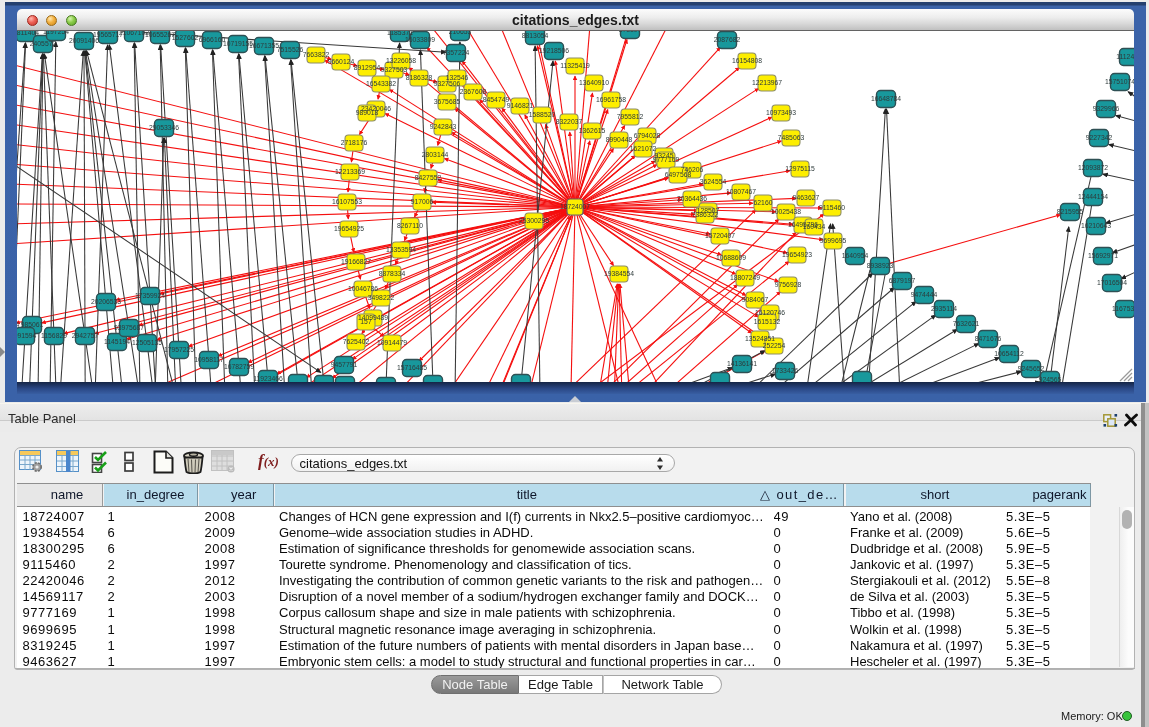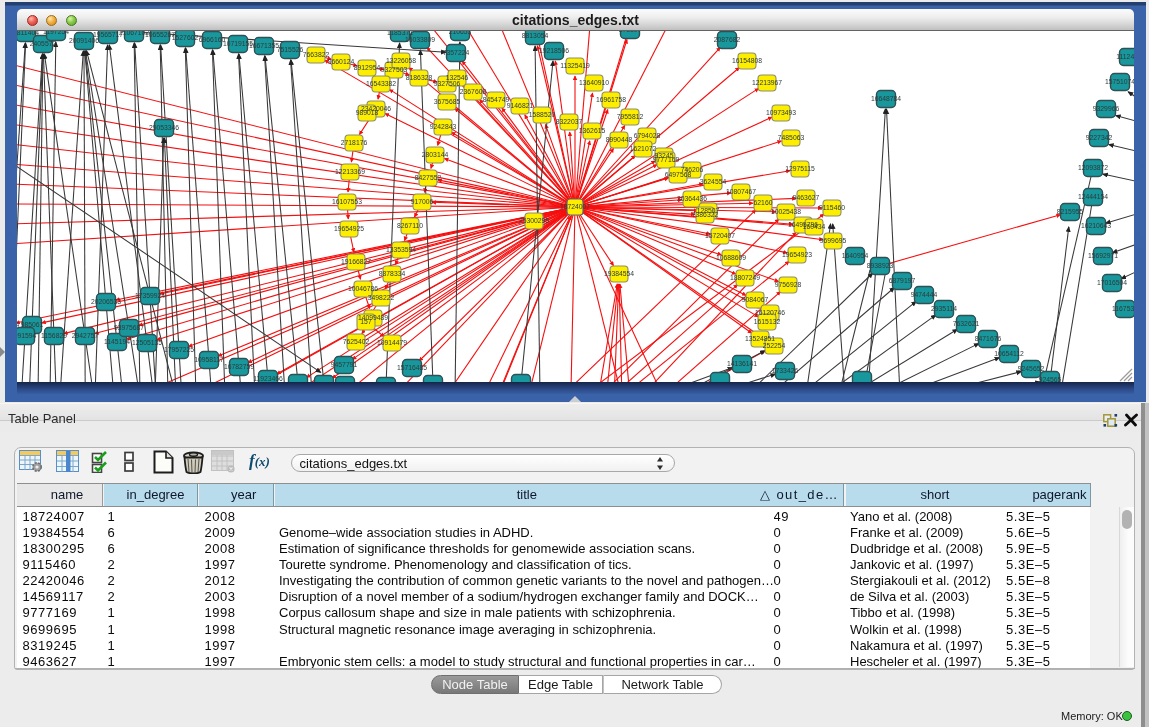--- a/index.html
+++ b/index.html
@@ -628,21 +628,21 @@
   </svg>
 <svg class="ico" style="left:211px" width="25" height="23" viewBox="0 0 25 23" opacity="0.55">
     <rect x="0.5" y="0.5" width="22" height="20" fill="#cfcfcf" stroke="#9a9a9a"></rect>
     <rect x="1" y="1" width="21" height="4" fill="#a9a9a9"></rect>
     <g stroke="#9a9a9a" stroke-width="1">
       <path d="M1,6 H22 M1,11 H22 M1,16 H22 M6,5 V21 M11,5 V21 M16,5 V21"></path>
     </g>
     <circle cx="20" cy="19" r="3.6" fill="#8f8f8f"></circle>
     <path d="M18.5,17.5 L21.5,20.5 M21.5,17.5 L18.5,20.5" stroke="#e8e8e8" stroke-width="1.1"></path>
   </svg>
-<div class="abs" style="left:249px;top:451px;font-size:17px;font-style:italic;font-weight:700;color:#0c4a6e;font-family:'Liberation Serif',serif">f<span style="font-size:13px">(x)</span></div>
+<div class="abs" style="left:258px;top:451px;font-size:17px;font-style:italic;font-weight:700;color:#7f1d1d;font-family:'Liberation Serif',serif">f<span style="font-size:13px">(x)</span></div>
 <div class="abs" id="combo" style="left:290.5px;top:453.5px;width:384px;height:18px;background:linear-gradient(180deg,#fff,#f1f1f1);border:1px solid #a8a8a8;border-radius:9px">
   <span style="position:absolute;left:8px;top:1.5px;font-size:13px;color:#111">citations_edges.txt</span>
   <svg style="position:absolute;right:10px;top:2.5px" width="8" height="13" viewBox="0 0 8 13">
       <path d="M4,0 L7,4.5 H1 Z" fill="#2e2e2e"></path>
       <path d="M4,13 L1,8.5 H7 Z" fill="#2e2e2e"></path>
     </svg>
 </div>
 <div id="thead" class="abs">
   <span style="left:0;width:86px;background:#e7e7e7;border-right:1px solid #9a9a9a;padding-left:15px">name</span>
   <span style="left:87px;width:94px;padding-left:10px">in_degree</span>
@@ -650,20 +650,21 @@
   <span style="left:257.5px;width:494.5px;padding-left:11px">title</span>
   <span style="left:742px;width:85px;text-align:left;text-indent:1px;letter-spacing:1.4px;white-space:nowrap">△ out_de…</span>
   <span style="left:829px;width:164px;padding-left:15px">short</span>
   <span style="left:985.5px;width:88px;padding-left:27px">pagerank</span>
 </div>
 <div id="tbody" class="abs">
     <div class="rw" style="top:1.5px">
       <span style="left:5.5px" class="dg">18724007</span>
       <span style="left:90.5px" class="dg">1</span>
       <span style="left:187.5px" class="dg">2008</span>
+      <span style="left:262px" class="tt">Changes of HCN gene expression and I(f) currents in Nkx2.5–positive cardiomyoc…</span>
       <span style="left:756.5px" class="dg">49</span>
       <span style="left:833px">Yano et al. (2008)</span>
       <span style="left:989px" class="dg">5.3E–5</span>
     </div>
     <div class="rw" style="top:17.6px">
       <span style="left:5.5px" class="dg">19384554</span>
       <span style="left:90.5px" class="dg">6</span>
       <span style="left:187.5px" class="dg">2009</span>
       <span style="left:262px" class="tt">Genome–wide association studies in ADHD.</span>
       <span style="left:756.5px" class="dg">0</span>
@@ -685,21 +686,21 @@
       <span style="left:187.5px" class="dg">1997</span>
       <span style="left:262px" class="tt">Tourette syndrome. Phenomenology and classification of tics.</span>
       <span style="left:756.5px" class="dg">0</span>
       <span style="left:833px">Jankovic et al. (1997)</span>
       <span style="left:989px" class="dg">5.3E–5</span>
     </div>
     <div class="rw" style="top:66.1px">
       <span style="left:5.5px" class="dg">22420046</span>
       <span style="left:90.5px" class="dg">2</span>
       <span style="left:187.5px" class="dg">2012</span>
-      <span style="left:262px" class="tt">Investigating the contribution of common genetic variants to the novel and pathogen…</span>
+      <span style="left:262px" class="tt">Investigating the contribution of common genetic variants to the risk and pathogen…</span>
       <span style="left:756.5px" class="dg">0</span>
       <span style="left:833px">Stergiakouli et al. (2012)</span>
       <span style="left:989px" class="dg">5.5E–8</span>
     </div>
     <div class="rw" style="top:82.2px">
       <span style="left:5.5px" class="dg">14569117</span>
       <span style="left:90.5px" class="dg">2</span>
       <span style="left:187.5px" class="dg">2003</span>
       <span style="left:262px" class="tt">Disruption of a novel member of a sodium/hydrogen exchanger family and DOCK…</span>
       <span style="left:756.5px" class="dg">0</span>
@@ -721,20 +722,21 @@
       <span style="left:187.5px" class="dg">1998</span>
       <span style="left:262px" class="tt">Structural magnetic resonance image averaging in schizophrenia.</span>
       <span style="left:756.5px" class="dg">0</span>
       <span style="left:833px">Wolkin et al. (1998)</span>
       <span style="left:989px" class="dg">5.3E–5</span>
     </div>
     <div class="rw" style="top:130.7px">
       <span style="left:5.5px" class="dg">8319245</span>
       <span style="left:90.5px" class="dg">1</span>
       <span style="left:187.5px" class="dg">1997</span>
+      <span style="left:262px" class="tt">Estimation of the future numbers of patients with mental disorders in Japan base…</span>
       <span style="left:756.5px" class="dg">0</span>
       <span style="left:833px">Nakamura et al. (1997)</span>
       <span style="left:989px" class="dg">5.3E–5</span>
     </div>
     <div class="rw" style="top:146.8px">
       <span style="left:5.5px" class="dg">9463627</span>
       <span style="left:90.5px" class="dg">1</span>
       <span style="left:187.5px" class="dg">1997</span>
       <span style="left:262px" class="tt">Embryonic stem cells: a model to study structural and functional properties in car…</span>
       <span style="left:756.5px" class="dg">0</span>

